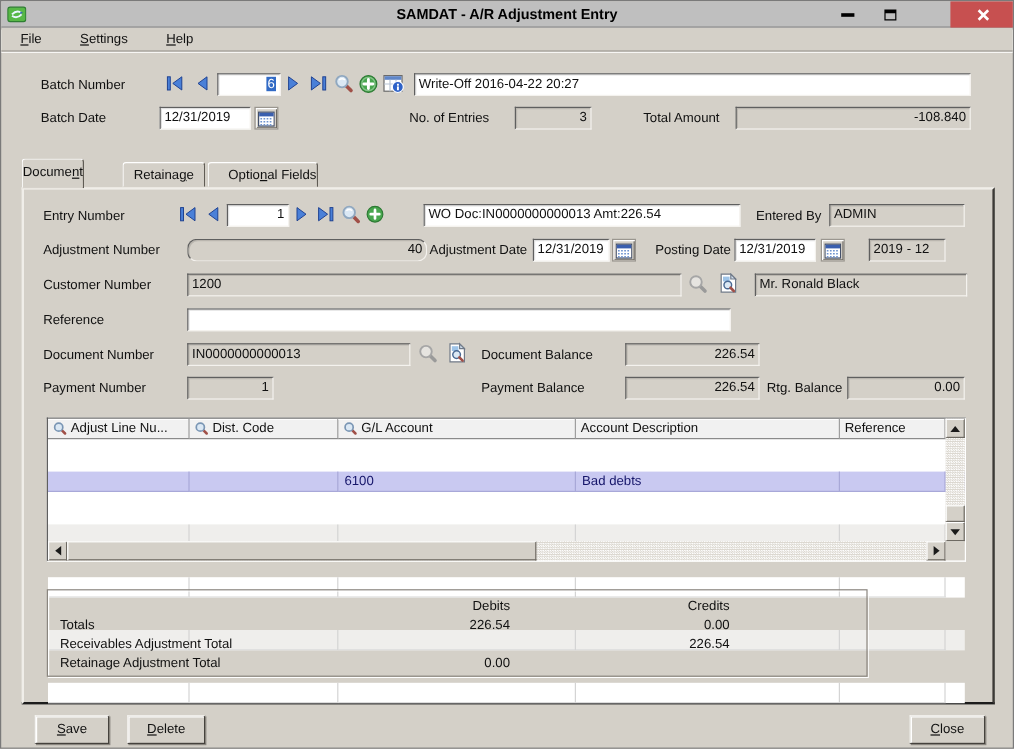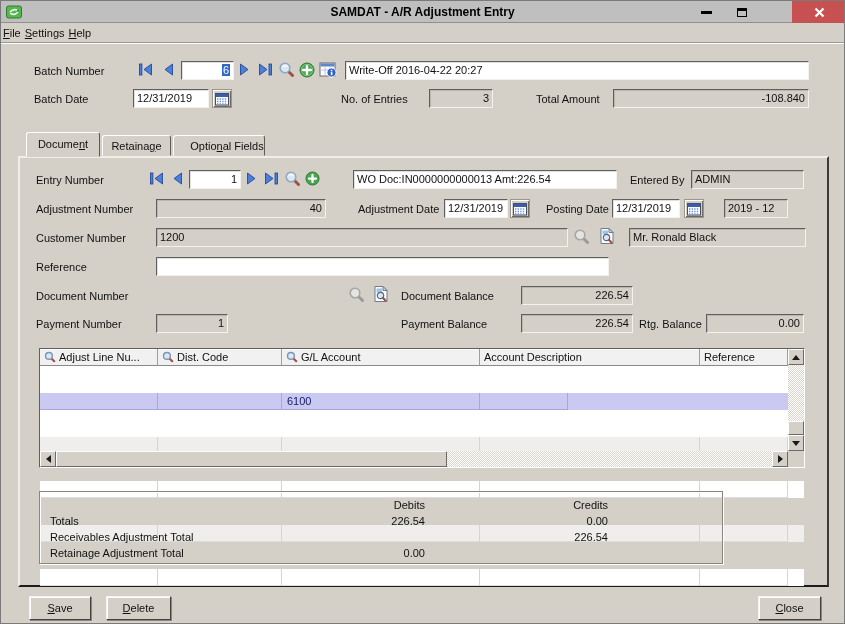--- a/index.html
+++ b/index.html
@@ -19,21 +19,21 @@
          text-align:center; font-weight:bold; font-size:12px; color:#000;}
   .appicon{position:absolute; left:5px; top:3px; width:16px; height:16px;}
   .winbtn{position:absolute; top:0; height:22px; display:flex; align-items:center; justify-content:center; cursor:default;}
   .min{left:690px; width:30px;} .max{left:726px; width:30px;}
   .close{left:791px; width:54px; background:var(--close-red);}
   .min i{display:block; width:11px; height:0; border-bottom:3px solid #000;}
   .max i{display:block; width:10px; height:9px; border:1px solid #000; border-top:3px solid #000;}
   
   .menubar{position:absolute; left:0; top:23px; width:100%; height:19px; background:var(--dialog);
            border-bottom:1px solid #9d9a93; box-shadow:0 1px 0 #fff; display:flex; align-items:center;}
-  .menuitem{padding:0 2px; height:19px; line-height:19px;}
+  .menuitem{padding:0 16px; height:19px; line-height:19px;}
   
   .lbl{position:absolute; white-space:nowrap;}
   .field,.rofield{position:absolute; height:19px; line-height:17px; padding:0 3px;
       border:1px solid var(--field-border);
       border-color:#5f5f5f #f4f2ee #f4f2ee #5f5f5f; box-shadow:inset 1px 1px 0 rgba(0,0,0,.12);
       overflow:hidden; white-space:nowrap;}
   .field{background:#fff;}
   .rofield{background:var(--dialog);}
   .num{text-align:right;}
   .sel{background:var(--selection); color:#fff; padding:0 1px;}
@@ -172,21 +172,21 @@
         <rect x="0.5" y="1.5" width="13" height="11.5" fill="#fff" stroke="#44506a"></rect>
         <rect x="1" y="2" width="12" height="3" fill="#3a5fae"></rect>
         <path d="M2 7 h10 M2 9.5 h10 M2 12 h10" stroke="#6e93cf" stroke-width="1.3" stroke-dasharray="1.4 1.2"></path>
       </svg>
   </span>
   <span class="lbl" style="left:340px; top:92px;">No. of Entries</span>
   <div class="rofield num" style="left:428px; top:88px; width:64px;">3</div>
   <span class="lbl" style="left:535px; top:92px;">Total Amount</span>
   <div class="rofield num" style="left:612px; top:88px; width:196px;">-108.840</div>
 
-  <div class="tab active" style="left:25px; top:131px; width:74px; height:25px;">Docume<u>n</u>t</div>
+  <div class="tab active" style="left:17px; top:131px; width:52px; height:25px;">Docume<u>n</u>t</div>
   <div class="tab" style="left:101px; top:134px; width:69px; height:21px;">Retaina<u>g</u>e</div>
   <div class="tab" style="left:172px; top:134px; width:92px; height:21px;padding-left:16px;">Optio<u>n</u>al Fields</div>
   <div class="panel"></div>
 
   <span class="lbl" style="left:35px; top:173px;">Entry Number</span>
   <span class="icon" style="left:148px; top:170px;">
     <svg width="16" height="15" viewBox="0 0 16 15">
         <rect x="1.5" y="2" width="2.4" height="11" fill="#4a80d8" stroke="#1c3f8f" stroke-width=".8"></rect>
         <path d="M13.5 2 L6 7.5 L13.5 13 Z" fill="#4a80d8" stroke="#1c3f8f" stroke-width=".8"></path>
       </svg>
@@ -219,21 +219,21 @@
     <svg width="15" height="15" viewBox="0 0 16 16">
         <circle cx="8" cy="8" r="7" fill="#48a64e" stroke="#2d7a34"></circle>
         <path d="M8 4.2 V11.8 M4.2 8 H11.8" stroke="#fff" stroke-width="2.4" stroke-linecap="round"></path>
       </svg>
   </span>
   <div class="field" style="left:352px; top:169px; width:264px;">WO Doc:IN0000000000013 Amt:226.54</div>
   <span class="lbl" style="left:629px; top:173px;">Entered By</span>
   <div class="rofield" style="left:690px; top:169px; width:113px;">ADMIN</div>
 
   <span class="lbl" style="left:35px; top:202px;">Adjustment Number</span>
-  <div class="rofield num" style="left:155px; top:198px; width:170px;">40</div>
+  <div class="rofield num" style="left:155px; top:198px; width:200px;border-radius:8px;">40</div>
   <span class="lbl" style="left:357px; top:202px;">Adjustment Date</span>
   <div class="field" style="left:443px; top:198px; width:64px;">12/31/2019</div>
   <span class="icon btn3d" style="left:509px; top:198px; width:20px; height:19px;">
     <svg width="14" height="14" viewBox="0 0 14 14">
         <rect x="0.5" y="1.5" width="13" height="11.5" fill="#fff" stroke="#44506a"></rect>
         <rect x="1" y="2" width="12" height="3" fill="#3a5fae"></rect>
         <path d="M2 7 h10 M2 9.5 h10 M2 12 h10" stroke="#6e93cf" stroke-width="1.3" stroke-dasharray="1.4 1.2"></path>
       </svg>
   </span>
   <span class="lbl" style="left:545px; top:202px;">Posting Date</span>
@@ -263,20 +263,21 @@
         <circle cx="8.5" cy="10.5" r="3.2" fill="#dbe8f4" stroke="#4a6a94" stroke-width="1.2"></circle>
         <line x1="10.8" y1="12.8" x2="13.5" y2="15.5" stroke="#a05048" stroke-width="2.2" stroke-linecap="round"></line>
       </svg>
   </span>
   <div class="rofield" style="left:628px; top:227px; width:177px;">Mr. Ronald Black</div>
 
   <span class="lbl" style="left:35px; top:260px;">Reference</span>
   <div class="field" style="left:155px; top:256px; width:453px;"></div>
 
   <span class="lbl" style="left:35px; top:289px;">Document Number</span>
+  <div class="rofield" style="left:155px; top:285px; width:186px;">IN0000000000013</div>
   <span class="icon" style="left:347px; top:285px;">
     <svg width="17" height="17" viewBox="0 0 17 17">
         <line x1="10.5" y1="10.5" x2="14.5" y2="14.5" stroke="#9a9a9a" stroke-width="3" stroke-linecap="round"></line>
         <circle cx="7" cy="7" r="4.8" fill="#e6e4e0" stroke="#a6a6a6" stroke-width="1.6"></circle>
       </svg>
   </span>
   <span class="icon" style="left:371px; top:284px;">
     <svg width="18" height="18" viewBox="0 0 18 18">
         <path d="M3 1.5 h8 l4 4 v11 h-12 z" fill="#fff" stroke="#707a88"></path>
         <path d="M11 1.5 l4 4 h-4 z" fill="#cfdded" stroke="#707a88"></path>
@@ -323,20 +324,21 @@
         </div>
       <div class="cell c4">
           <span>Reference</span>
         </div>
     </div>
 
     <div class="g-row selected">
       <div class="cell c0"></div>
       <div class="cell c1"></div>
       <div class="cell c2">6100</div>
+      <div class="cell c3">Bad debts</div>
       <div class="cell c4"></div>
     </div>
     <div class="g-row alt">
       <div class="cell c0"></div>
       <div class="cell c1"></div>
       <div class="cell c2"></div>
       <div class="cell c3"></div>
       <div class="cell c4"></div>
     </div>
     <div class="g-row">

